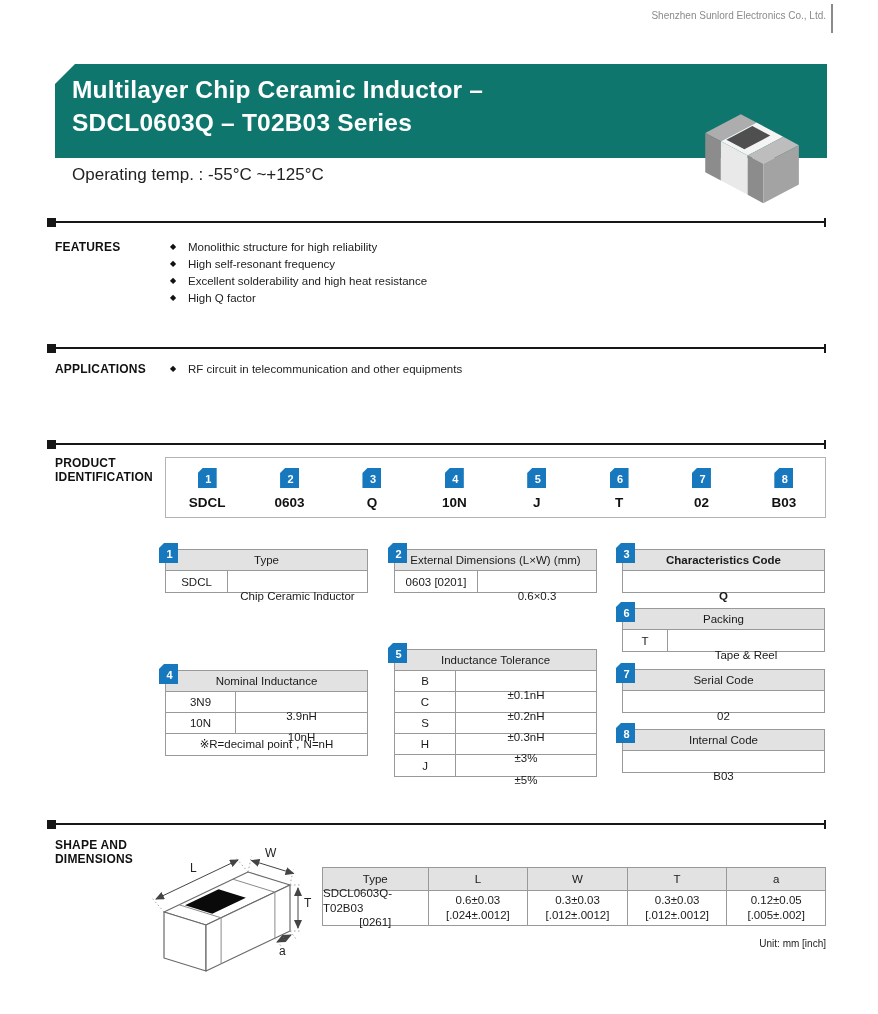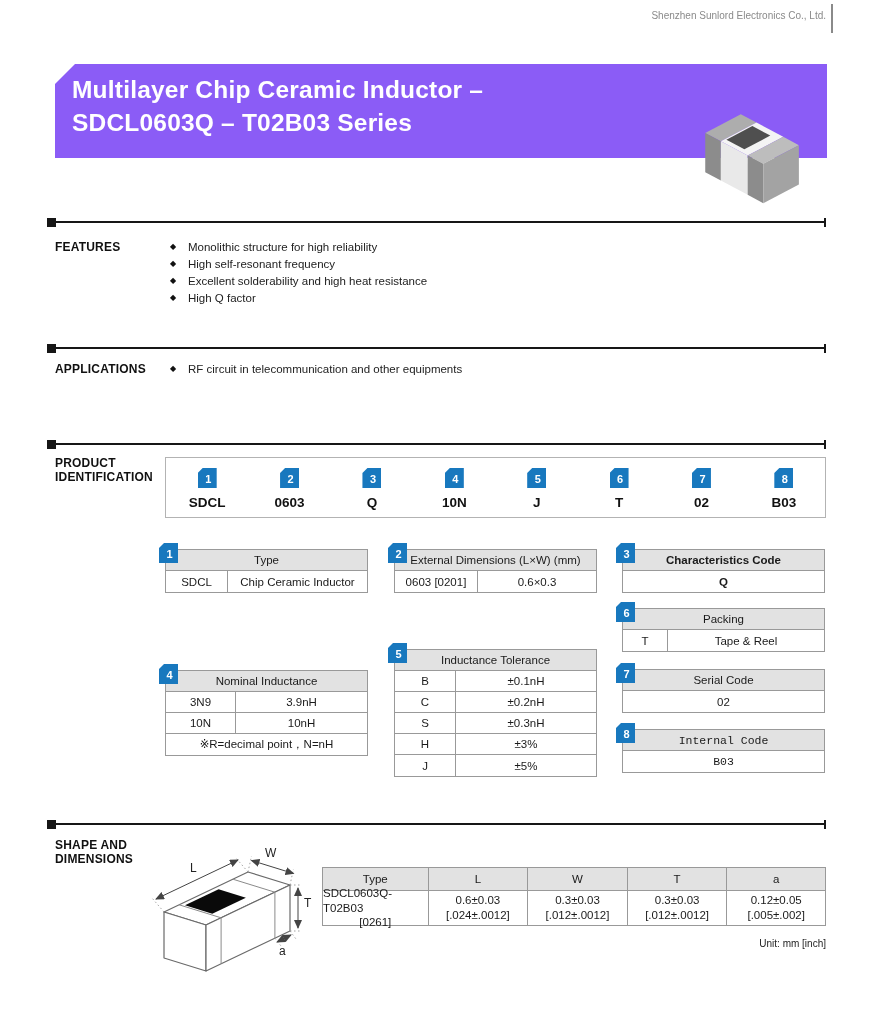--- a/index.html
+++ b/index.html
@@ -8,21 +8,21 @@
   .page { position:relative; width:878px; height:1014px; background:#ffffff; overflow:hidden; }
   .abs { position:absolute; }
 
   
   .company { position:absolute; top:10px; left:0; width:826px; text-align:right;
              font-size:10px; color:#8a8a8a; }
   .company-bar { position:absolute; left:831px; top:4px; width:2px; height:29px; background:#8a8a8a; }
 
   
   .banner { position:absolute; left:55px; top:64px; width:772px; height:94px;
-            background:#8b5cf6; clip-path:polygon(20px 0, 100% 0, 100% 100%, 0 100%, 0 20px);
+            background:#0f766e; clip-path:polygon(20px 0, 100% 0, 100% 100%, 0 100%, 0 20px);
             padding:9px 0 0 17px; }
   .banner .t { color:#ffffff; font-weight:bold; font-size:24.5px; line-height:1.36; letter-spacing:0.2px; }
 
   .optemp { position:absolute; left:72px; top:165px; font-size:17px; color:#222222; }
 
   
   .rule { position:absolute; left:47px; width:779px; height:9px; }
   .rule .bar { position:absolute; left:0; right:0; top:3px; height:2px; background:#161616; }
   .rule .sq  { position:absolute; left:0; top:0; width:9px; height:9px; background:#161616; }
   .rule .tick{ position:absolute; right:0; top:0; width:2px; height:9px; background:#161616; }
@@ -45,21 +45,21 @@
             padding:2px 0 0 2px; }
   .nbadge.abs { position:absolute; z-index:3; }
 
   
   .itable { position:absolute; background:#ffffff; border:1px solid #999999; font-size:11.5px; color:#1a1a1a; z-index:1; }
   .itable .thead { height:21px; background:#E2E2E2; border-bottom:1px solid #999999;
                    display:flex; align-items:center; justify-content:center; }
   .itable .trow { height:21px; display:flex; border-bottom:1px solid #999999; }
   .itable .trow:last-child { border-bottom:none; }
   .itable .tc { display:flex; align-items:center; justify-content:center; border-right:1px solid #999999; height:100%; }
-  .itable .tc:last-child { border-right:none; }
+  .itable .tc:last-child { border-right:none;margin-top:14px; }
   .itable .grow { flex:1; }
   .itable .tnote { height:21px; display:flex; align-items:center; justify-content:center; }
 
   
   .dim-table { position:absolute; left:322px; top:867px; width:504px; border:1px solid #999999;
                font-size:11.5px; background:#ffffff; }
   .dim-table .hrow { display:flex; height:23px; background:#E2E2E2; border-bottom:1px solid #999999; }
   .dim-table .hrow .hc { display:flex; align-items:center; justify-content:center; border-right:1px solid #999999; }
   .dim-table .hrow .hc:last-child, .dim-table .drow .dc:last-child { border-right:none; }
   .dim-table .drow { display:flex; height:34px;justify-content:center; }
@@ -87,20 +87,21 @@
     <polygon points="12,47 50,27 66.7,35.9 28.7,55.9" fill="#ADADAD"></polygon>
     <polygon points="28.7,55.9 66.7,35.9 95.3,51.1 57.3,71.1" fill="#F4F4F4"></polygon>
     <polygon points="57.3,71.1 95.3,51.1 112,60 74,80" fill="#BDBDBD"></polygon>
     <polygon points="12,47 28.7,55.9 28.7,97.9 12,89" fill="#8C8C8C"></polygon>
     <polygon points="28.7,55.9 57.3,71.1 57.3,113.1 28.7,97.9" fill="#E9E9E9"></polygon>
     <polygon points="57.3,71.1 74,80 74,122 57.3,113.1" fill="#8C8C8C"></polygon>
     <polygon points="74,80 112,60 112,102 74,122" fill="#A3A3A3"></polygon>
     <polygon points="34.6,54.2 53.8,64.4 81.5,49.8 62.3,39.6" fill="#4F4F4F"></polygon>
   </svg>
 
+  <div class="optemp">Operating temp. : -55°C ~+125°C</div>
 
   <div class="rule" style="top:218px">
       <div class="sq"></div>
       <div class="bar"></div>
       <div class="tick"></div>
     </div>
   <div class="rule" style="top:344px">
       <div class="sq"></div>
       <div class="bar"></div>
       <div class="tick"></div>
@@ -214,21 +215,21 @@
   <div class="nbadge abs" style="left:616px; top:602px;">6</div>
 
   <div class="itable" style="left:622px; top:669px; width:203px;">
     <div class="thead">Serial Code</div>
     <div class="trow">
         <div class="tc grow">02</div>
       </div>
   </div>
   <div class="nbadge abs" style="left:616px; top:663px;">7</div>
 
-  <div class="itable" style="left:622px; top:729px; width:203px;font-family:Liberation Mono, monospace;">
+  <div class="itable" style="left:622px; top:729px; width:203px;">
     <div class="thead">Internal Code</div>
     <div class="trow">
         <div class="tc grow">B03</div>
       </div>
   </div>
   <div class="nbadge abs" style="left:616px; top:723px;">8</div>
 
   <div class="itable" style="left:165px; top:670px; width:203px;">
     <div class="thead">Nominal Inductance</div>
     <div class="trow">

